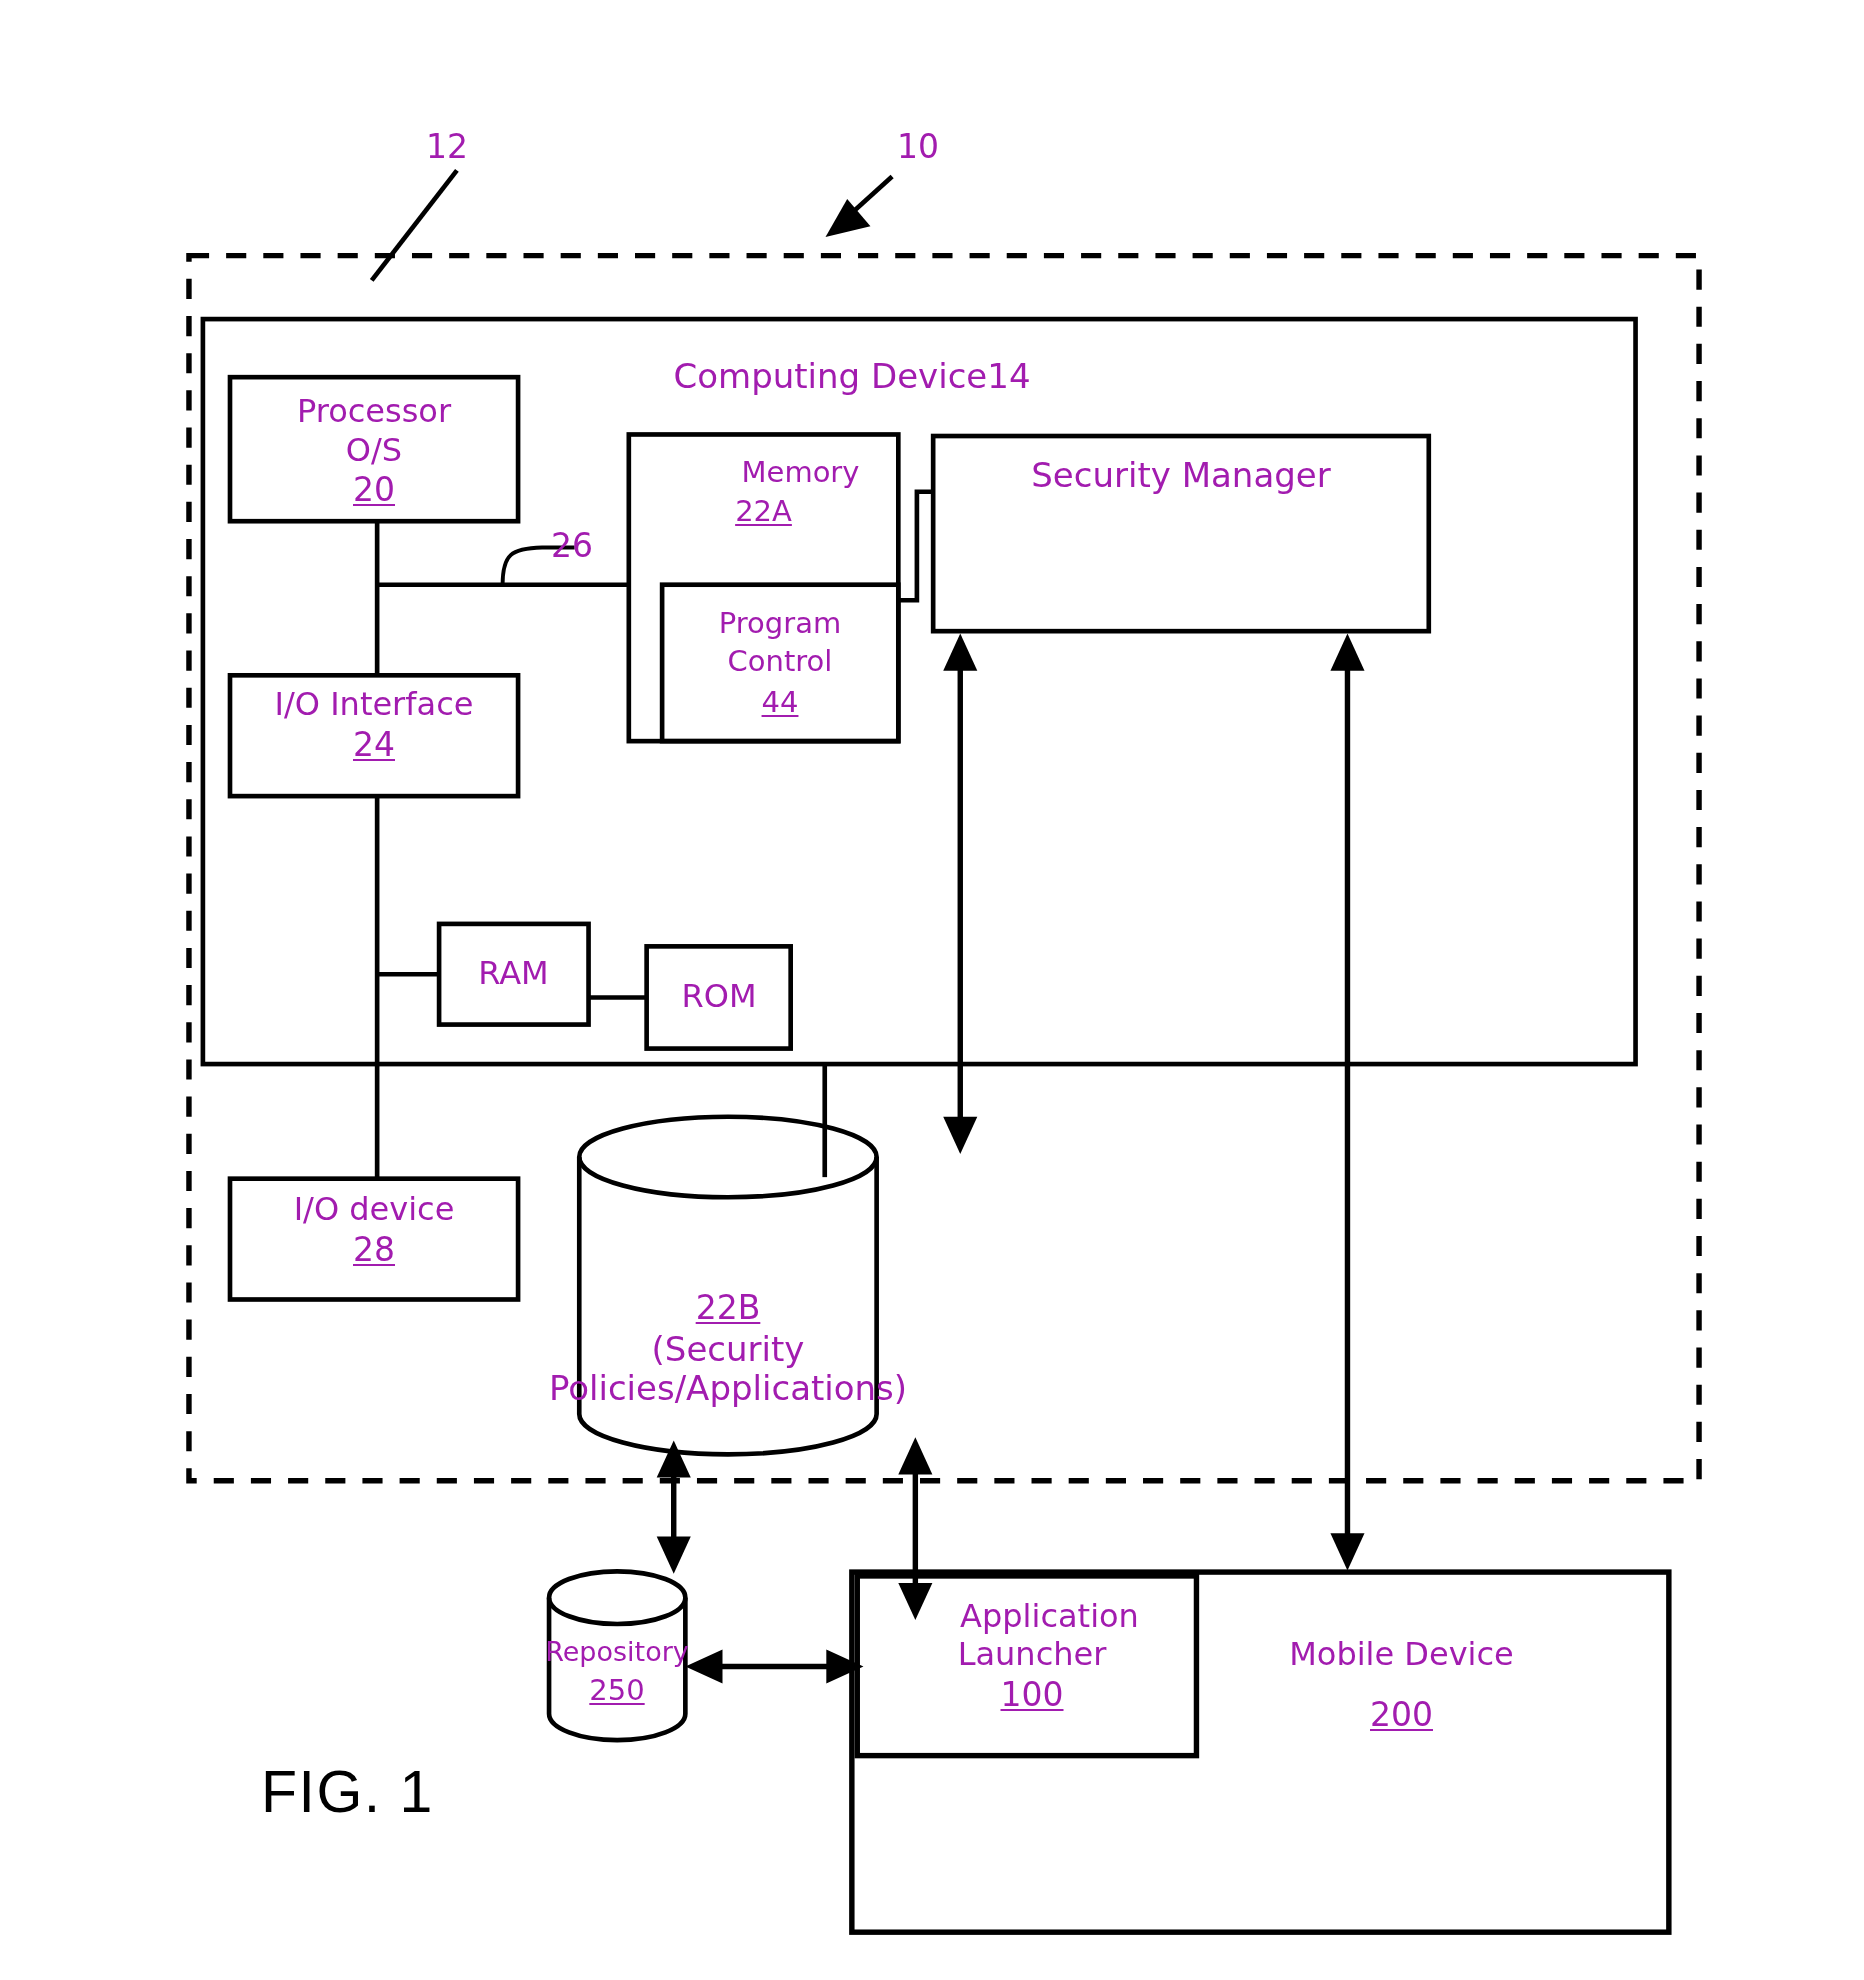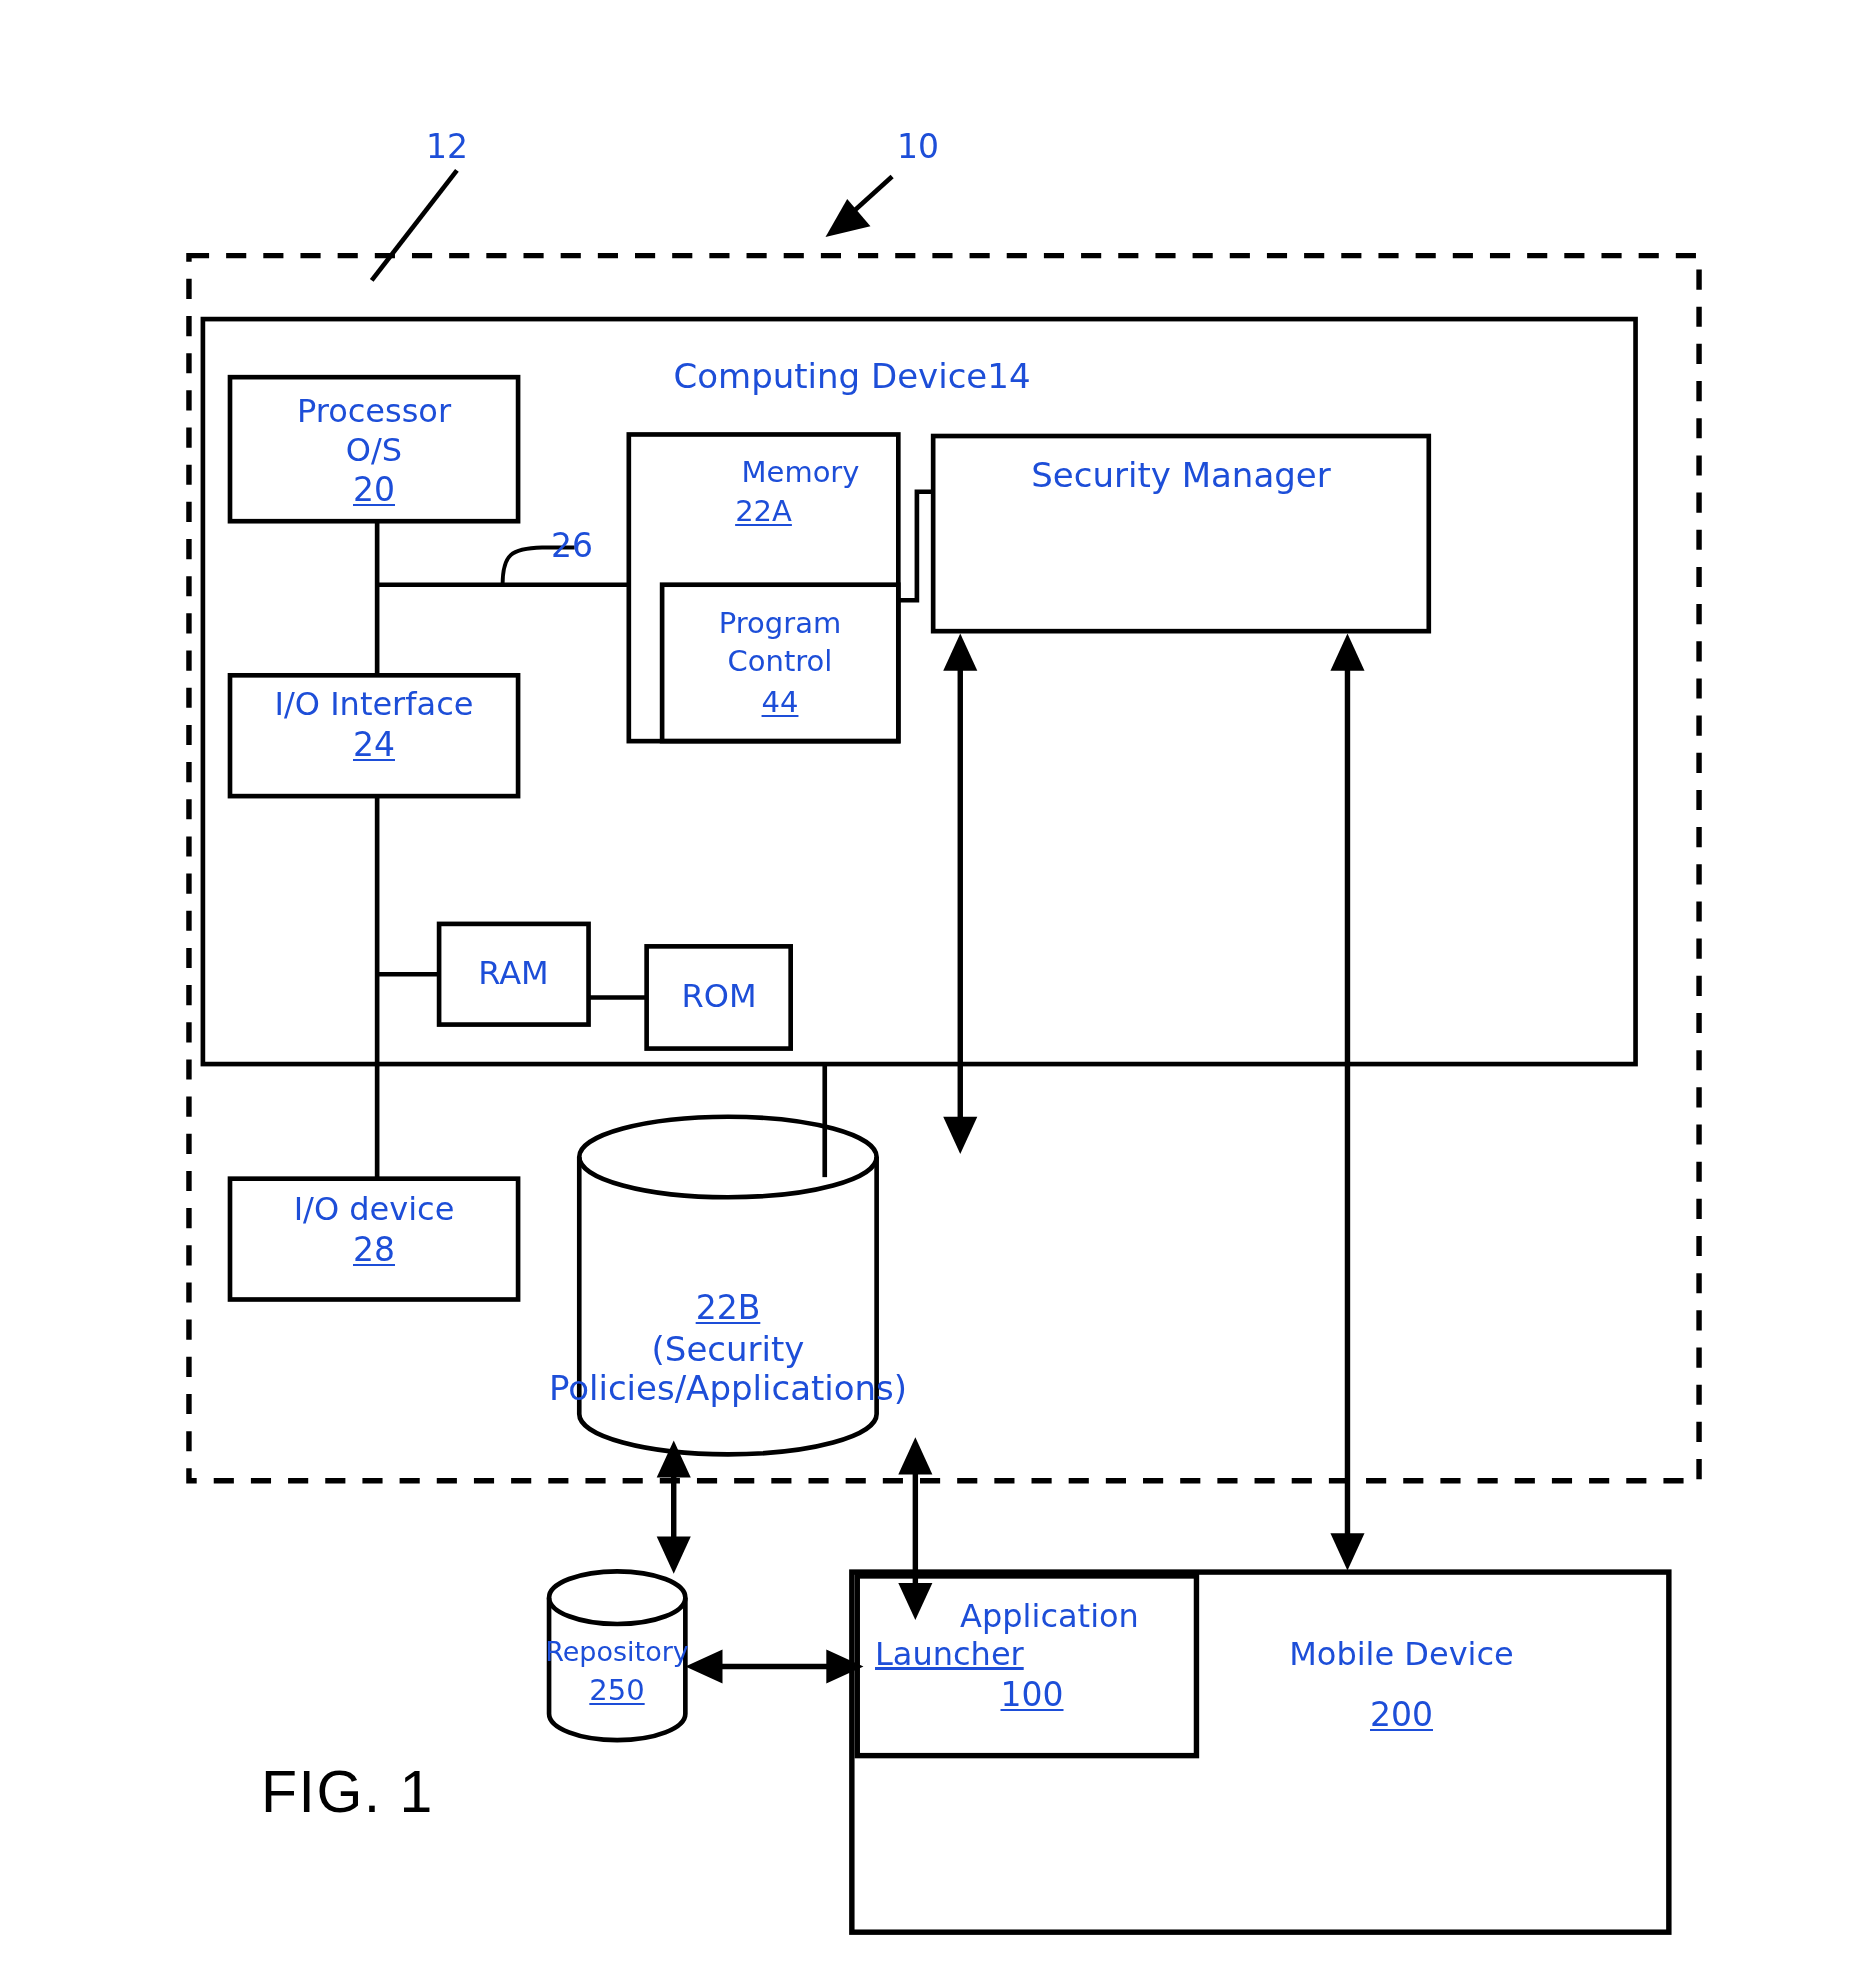--- a/index.html
+++ b/index.html
@@ -25,21 +25,21 @@
     top: 0;
     width: 1864px;
     height: 1981px;
     display: block;
   }
   
   .lbl {
     position: absolute;
     text-align: center;
     line-height: 1.18;
-    color: #1d4ed8;
+    color: #a21caf;
     white-space: pre-line;
     font-family: "DejaVu Sans", sans-serif;
     pointer-events: none;
   }
   .ref-underline {
     text-decoration: underline;
     text-underline-offset: 3.1px;
     text-decoration-thickness: 2.3px;
   }
   .sz-xl  { font-size: 34px; }
@@ -175,21 +175,21 @@
   <div class="lbl sz-num ref-underline" style="left:230px; top:1231px; width:288px;">28</div>
 
   <div class="lbl sz-num ref-underline" style="left:542px; top:1289px; width:372px;">22B</div>
   <div class="lbl sz-xl" style="left:542px; top:1329px; width:372px;">(Security</div>
   <div class="lbl sz-xl" style="left:519px; top:1368px; width:418px;">Policies/Applications)</div>
 
   <div class="lbl sz-sm" style="left:541px; top:1636px; width:152px;">Repository</div>
   <div class="lbl sz-md ref-underline" style="left:541px; top:1673px; width:152px;">250</div>
 
   <div class="lbl sz-lg" style="left:910px; top:1598px; width:279px; text-align:center;">Application</div>
-  <div class="lbl sz-lg" style="left:875px; top:1636px; width:314px; text-align:left;text-decoration:underline;">Launcher</div>
+  <div class="lbl sz-lg" style="left:875px; top:1636px; width:314px; text-align:center;">Launcher</div>
   <div class="lbl sz-num ref-underline" style="left:875px; top:1676px; width:314px;">100</div>
 
   <div class="lbl sz-lg" style="left:1208px; top:1636px; width:387px;">Mobile Device</div>
   <div class="lbl sz-num ref-underline" style="left:1208px; top:1676px; width:387px;margin-top:20px;">200</div>
 
   <div class="figname" style="left:261px; top:1758px;">FIG. 1</div>
 
 </div>
 
 

